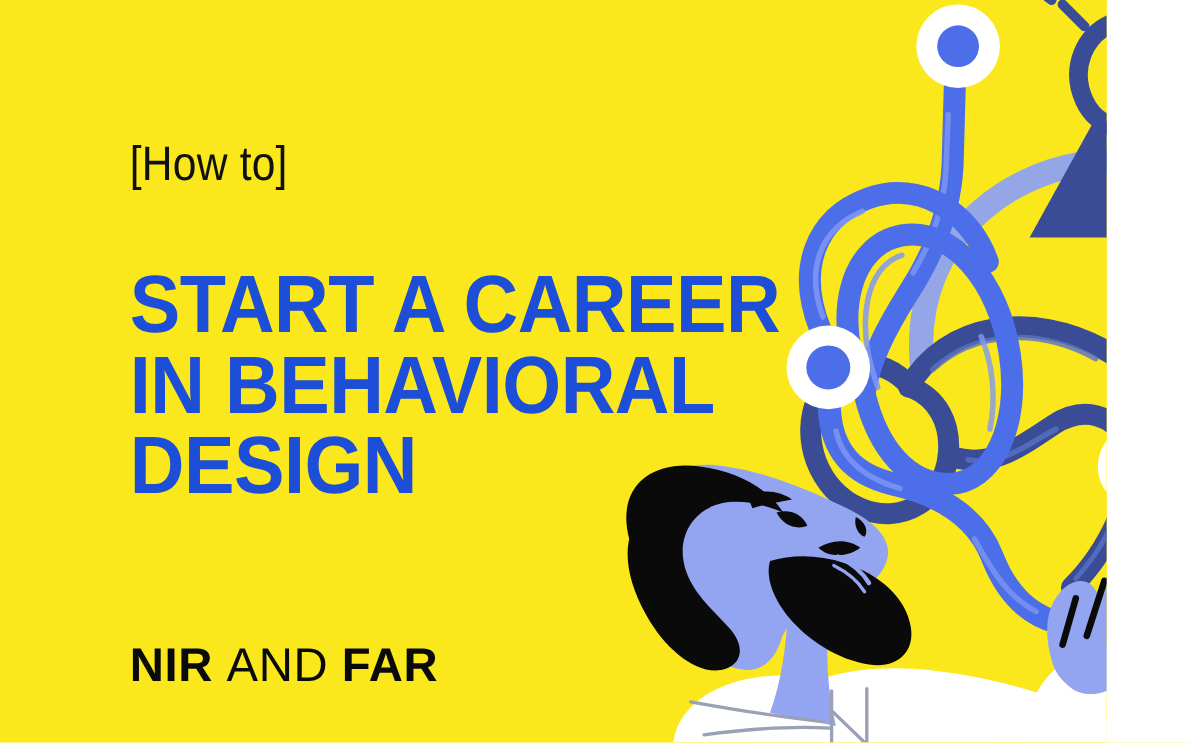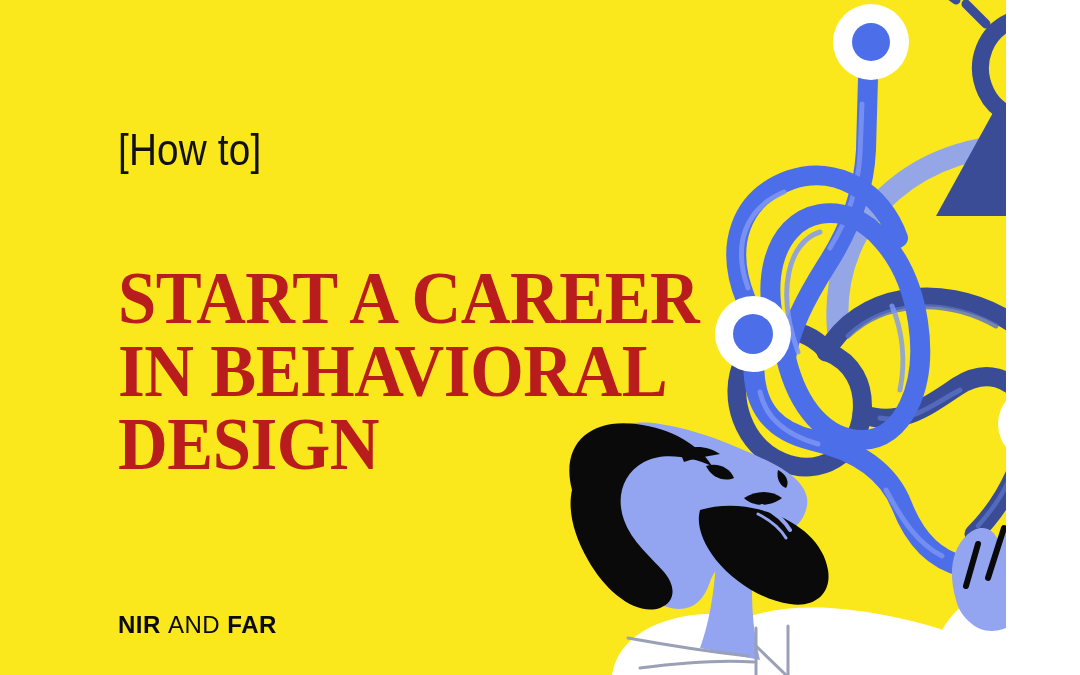--- a/index.html
+++ b/index.html
@@ -40,43 +40,43 @@
     letter-spacing: 0.2px;
     color: #111111;
     transform: scaleX(0.88);
     transform-origin: left top;
     white-space: nowrap;
   }
 
   .headline {
     position: absolute;
     left: 118px;
-    top: 212px;
+    top: 190px;
     width: 640px;
-    color: #b91c1c;
-    font-family: Liberation Serif, serif;
+    color: #1d4ed8;
+    font-family: Liberation Sans, sans-serif;
     font-weight: bold;
     font-size: 74px;
     line-height: 0.99;
     letter-spacing: -0.5px;
     text-transform: uppercase;
   }
   .headline .hl-line {
     display: block;
     transform: scaleX(0.93);
     transform-origin: left center;
     white-space: nowrap;
   }
 
   .brand {
     position: absolute;
     left: 118px;
-    top: 613px;
+    top: 584px;
     font-family: "Liberation Sans", sans-serif;
-    font-size: 24px;
+    font-size: 43px;
     line-height: 1;
     letter-spacing: 0.5px;
     color: #0a0a0a;
     white-space: nowrap;
   }
   .brand .b-strong { font-weight: bold; }
   .brand .b-light  { font-weight: 400; }
 </style>
 </head>
 <body>

